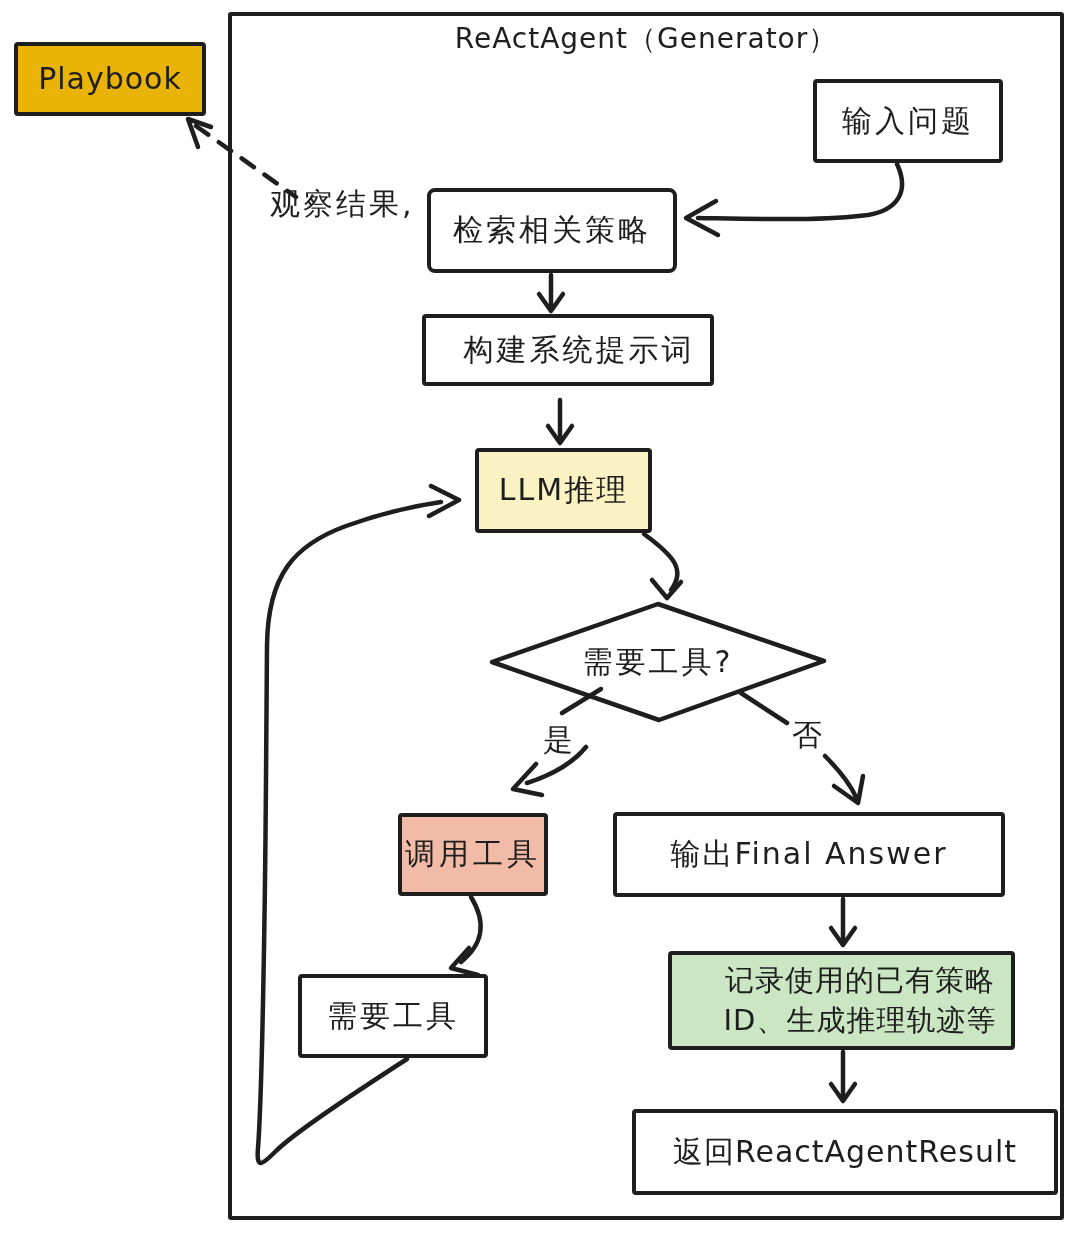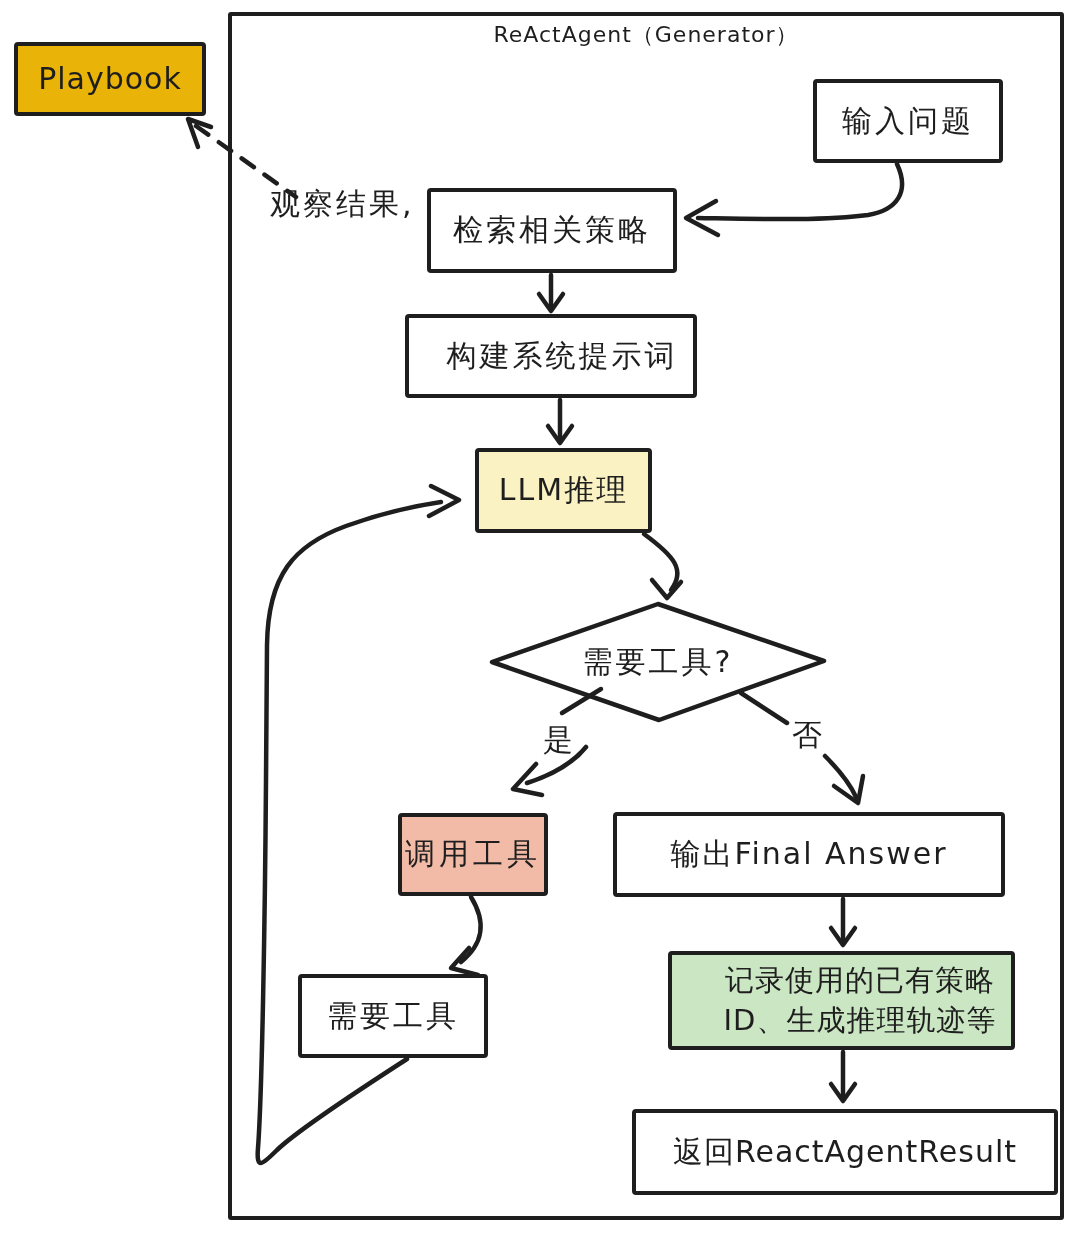--- a/index.html
+++ b/index.html
@@ -6,31 +6,31 @@
   .canvas{
     position:relative;width:1080px;height:1236px;background:#ffffff;overflow:hidden;
     font-family:"DejaVu Sans",sans-serif;color:#1e1e1e;
   }
   .frame{
     position:absolute;left:228px;top:12px;width:836px;height:1208px;
     border:4px solid #1e1e1e;border-radius:3px;box-sizing:border-box;background:transparent;
   }
   .title{
     position:absolute;left:228px;top:20px;width:836px;text-align:center;
-    font-size:22px;letter-spacing:1px;font-weight:500;
+    font-size:28px;letter-spacing:1px;font-weight:500;
   }
   .node{
     position:absolute;box-sizing:border-box;border:4px solid #1e1e1e;border-radius:4px;
     background:#ffffff;display:flex;align-items:center;justify-content:center;
     font-size:30px;font-weight:500;letter-spacing:3px;text-align:center;line-height:1.35;
   }
   .playbook{left:14px;top:42px;width:192px;height:74px;font-size:30px;letter-spacing:1px;}
   .n-input{left:813px;top:79px;width:190px;height:84px;}
-  .n-retrieve{left:427px;top:188px;width:250px;height:85px;}
-  .n-build{left:405px;top:314px;width:292px;height:84px;padding-left:22px;}
+  .n-retrieve{left:427px;top:188px;width:250px;height:85px;border-radius:8px;}
+  .n-build{left:422px;top:314px;width:292px;height:72px;padding-left:22px;}
   .n-llm{left:475px;top:448px;width:177px;height:85px;letter-spacing:2px;}
   .n-call{left:398px;top:813px;width:150px;height:83px;letter-spacing:4px;}
   .n-final{left:613px;top:812px;width:392px;height:85px;letter-spacing:2px;}
   .n-observe{left:298px;top:974px;width:190px;height:84px;}
   .n-record{left:668px;top:951px;width:347px;height:99px;font-size:29px;letter-spacing:1px;flex-direction:column;}
   .n-return{left:632px;top:1109px;width:426px;height:86px;letter-spacing:1px;}
   .edge-label{
     position:absolute;font-size:30px;font-weight:500;letter-spacing:3px;white-space:nowrap;
   }
   .lbl-provide{left:270px;top:184px;}

